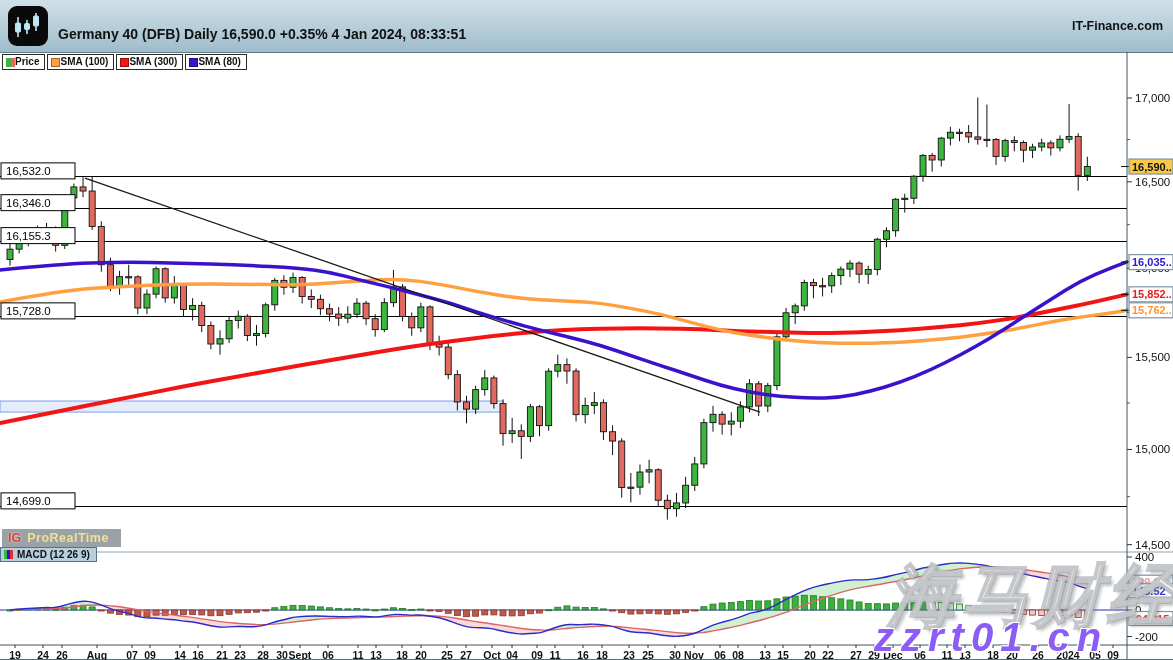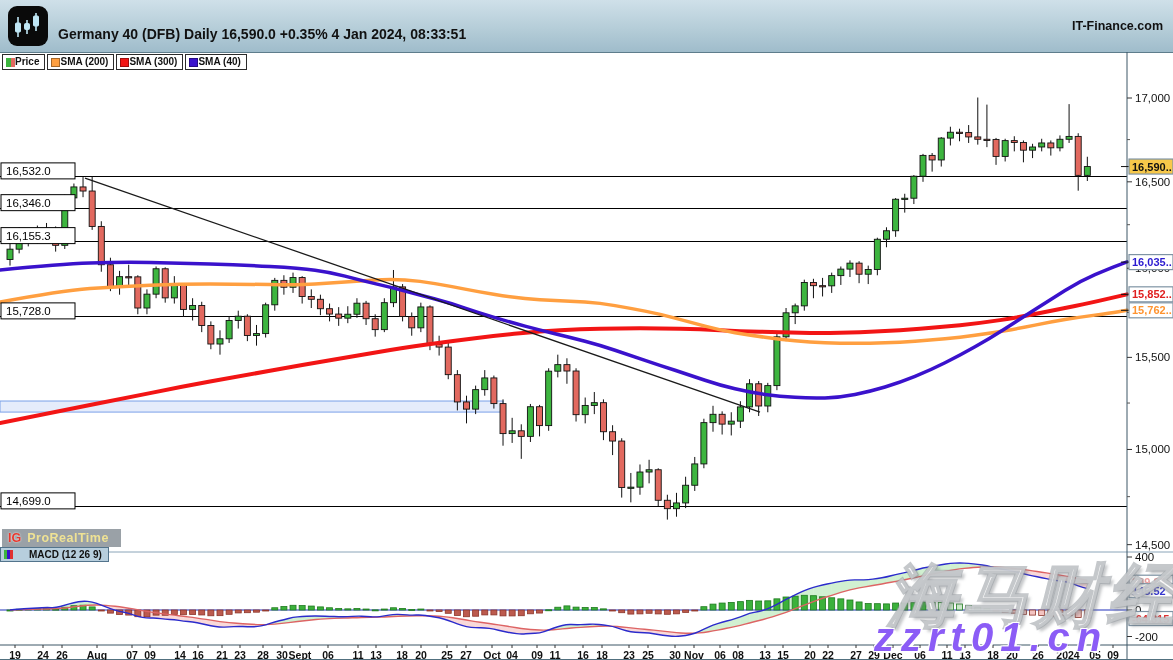--- a/index.html
+++ b/index.html
@@ -22,21 +22,21 @@
   .swatch{width:9px;height:9px;display:inline-block;border:1px solid rgba(0,0,0,.35);box-sizing:border-box;}
   .swatch.split{border:none;display:inline-flex;}
   .swatch.split i{width:5px;height:9px;display:inline-block;}
   
   .prt-pill{position:absolute;left:2px;top:529px;height:18px;padding:0 12px 0 6px;
             background:rgba(145,153,160,.92);border-radius:0;display:flex;align-items:center;gap:6px;
             z-index:4;font-weight:bold;font-size:12.5px;}
   .prt-ig{color:#e8372c;text-shadow:0 0 2px #ffffff;}
   .prt-name{color:#efe294;letter-spacing:.5px;}
   .macd-chip{position:absolute;left:0;top:547px;height:15px;padding:0 6px 0 3px;background:#b7cedd;
-             border:1px solid #53748c;display:flex;align-items:center;gap:16px;z-index:4;
+             border:1px solid #53748c;display:flex;align-items:center;gap:4px;z-index:4;
              font-size:10px;font-weight:bold;color:#111;box-sizing:border-box;}
   .macd-ico{display:inline-flex;width:9px;height:9px;}
   .macd-ico i{width:3px;height:9px;display:inline-block;}
   
   .wm-cjk{position:absolute;left:888px;top:551px;z-index:6;pointer-events:none;
           font-size:68px;font-weight:bold;font-style:italic;letter-spacing:5px;
           color:rgba(255,255,255,.90);-webkit-text-stroke:2px rgba(150,155,160,.55);
           text-shadow:3px 3px 3px rgba(110,115,120,.40);white-space:nowrap;}
   .wm-url{position:absolute;left:874px;top:615px;z-index:6;pointer-events:none;
           font-size:40px;font-weight:bold;font-style:italic;letter-spacing:7px;
@@ -69,29 +69,29 @@
   <div class="legend" id="legend">
       <span class="chip">
         <span class="swatch split">
           <i style="background: rgb(61, 181, 63);"></i>
           <i style="background: rgb(226, 105, 95);"></i>
         </span>
         <span>Price</span>
       </span>
       <span class="chip">
         <span class="swatch" style="background: rgb(255, 159, 64);"></span>
-        <span>SMA (200)</span>
+        <span>SMA (100)</span>
       </span>
       <span class="chip">
         <span class="swatch" style="background: rgb(242, 21, 21);"></span>
         <span>SMA (300)</span>
       </span>
       <span class="chip">
         <span class="swatch" style="background: rgb(58, 18, 204);"></span>
-        <span>SMA (40)</span>
+        <span>SMA (80)</span>
       </span>
     </div>
 
   <svg id="chart-svg" width="1173" height="608" style="position:absolute;left:0;top:52px;">
       <rect x="0" y="349.01911304931946" width="503" height="11.061664885969265" fill="rgba(150,180,240,0.25)" stroke="#7aa0e8" stroke-width="1"></rect>
       <g shape-rendering="crispEdges">
         <line x1="0" y1="124.38657631809826" x2="1127" y2="124.38657631809826" stroke="#000" stroke-width="1"></line>
         <line x1="0" y1="156.15819089407688" x2="1127" y2="156.15819089407688" stroke="#000" stroke-width="1"></line>
         <line x1="0" y1="189.11021097891586" x2="1127" y2="189.11021097891586" stroke="#000" stroke-width="1"></line>
         <line x1="0" y1="264.38035206914617" x2="1127" y2="264.38035206914617" stroke="#000" stroke-width="1"></line>

